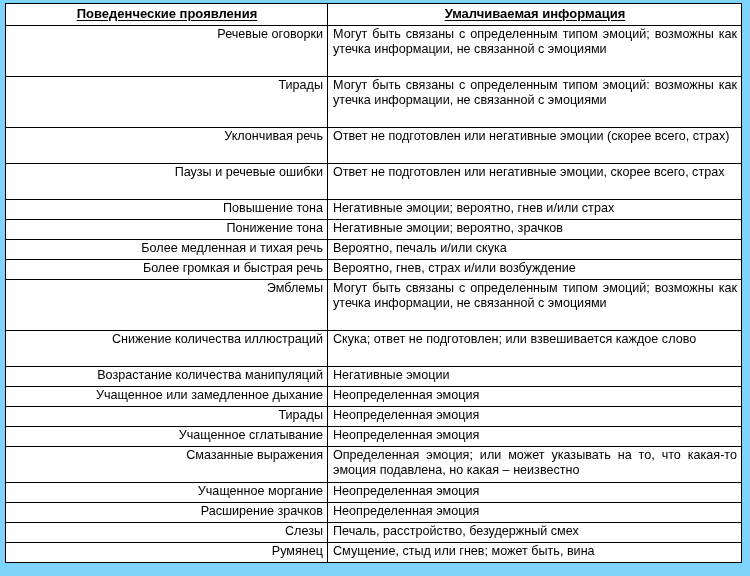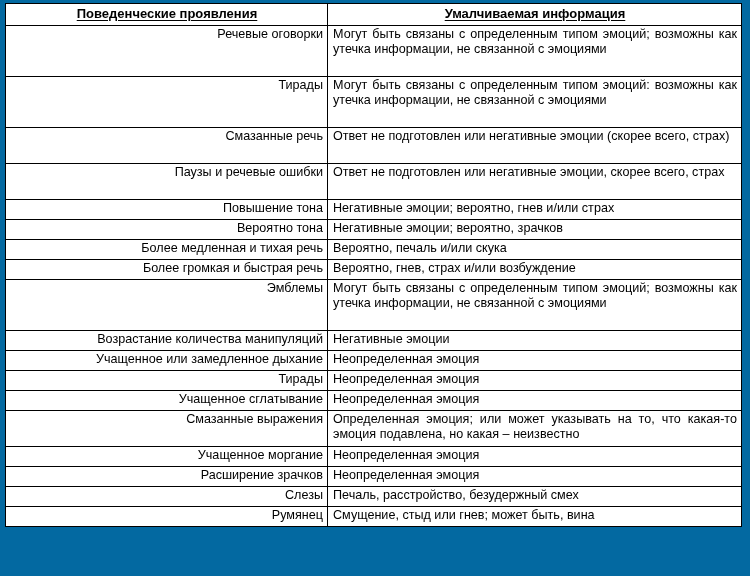--- a/index.html
+++ b/index.html
@@ -11,21 +11,21 @@
     width: 750px;
     height: 576px;
     font-family: "Liberation Sans", sans-serif;
     color: #000000;
     overflow: hidden;
   }
   .sheet {
     position: relative;
     width: 750px;
     height: 576px;
-    background: #0369a1;
+    background: #7dd3fc;
   }
   table.behavior-table {
     position: absolute;
     left: 5px;
     top: 3px;
     width: 736px;
     border-collapse: collapse;
     table-layout: fixed;
     background: #ffffff;
   }
@@ -90,46 +90,50 @@
     <tbody id="table-body">
         <tr class="row-3line">
           <td class="cell-behavior">Речевые оговорки</td>
           <td class="cell-info justify">Могут быть связаны с определенным типом эмоций; возможны как утечка информации, не связанной с эмоциями</td>
         </tr>
         <tr class="row-3line">
           <td class="cell-behavior">Тирады</td>
           <td class="cell-info justify">Могут быть связаны с определенным типом эмоций: возможны как утечка информации, не связанной с эмоциями</td>
         </tr>
         <tr class="row-2line">
-          <td class="cell-behavior">Смазанные речь</td>
+          <td class="cell-behavior">Уклончивая речь</td>
           <td class="cell-info justify">Ответ не подготовлен или негативные эмоции (скорее всего, страх)</td>
         </tr>
         <tr class="row-2line">
           <td class="cell-behavior">Паузы и речевые ошибки</td>
           <td class="cell-info justify">Ответ не подготовлен или негативные эмоции, скорее всего, страх</td>
         </tr>
         <tr class="row-1line">
           <td class="cell-behavior">Повышение тона</td>
           <td class="cell-info">Негативные эмоции; вероятно, гнев и/или страх</td>
         </tr>
         <tr class="row-1line">
-          <td class="cell-behavior">Вероятно тона</td>
+          <td class="cell-behavior">Понижение тона</td>
           <td class="cell-info">Негативные эмоции; вероятно, зрачков</td>
         </tr>
         <tr class="row-1line">
           <td class="cell-behavior">Более медленная и тихая речь</td>
           <td class="cell-info">Вероятно, печаль и/или скука</td>
         </tr>
         <tr class="row-1line">
           <td class="cell-behavior">Более громкая и быстрая речь</td>
           <td class="cell-info">Вероятно, гнев, страх и/или возбуждение</td>
         </tr>
         <tr class="row-3line">
           <td class="cell-behavior">Эмблемы</td>
           <td class="cell-info justify">Могут быть связаны с определенным типом эмоций; возможны как утечка информации, не связанной с эмоциями</td>
+        </tr>
+        <tr class="row-2line">
+          <td class="cell-behavior">Снижение количества иллюстраций</td>
+          <td class="cell-info justify">Скука; ответ не подготовлен; или взвешивается каждое слово</td>
         </tr>
         <tr class="row-1line">
           <td class="cell-behavior">Возрастание количества манипуляций</td>
           <td class="cell-info">Негативные эмоции</td>
         </tr>
         <tr class="row-1line">
           <td class="cell-behavior">Учащенное или замедленное дыхание</td>
           <td class="cell-info">Неопределенная эмоция</td>
         </tr>
         <tr class="row-1line">

